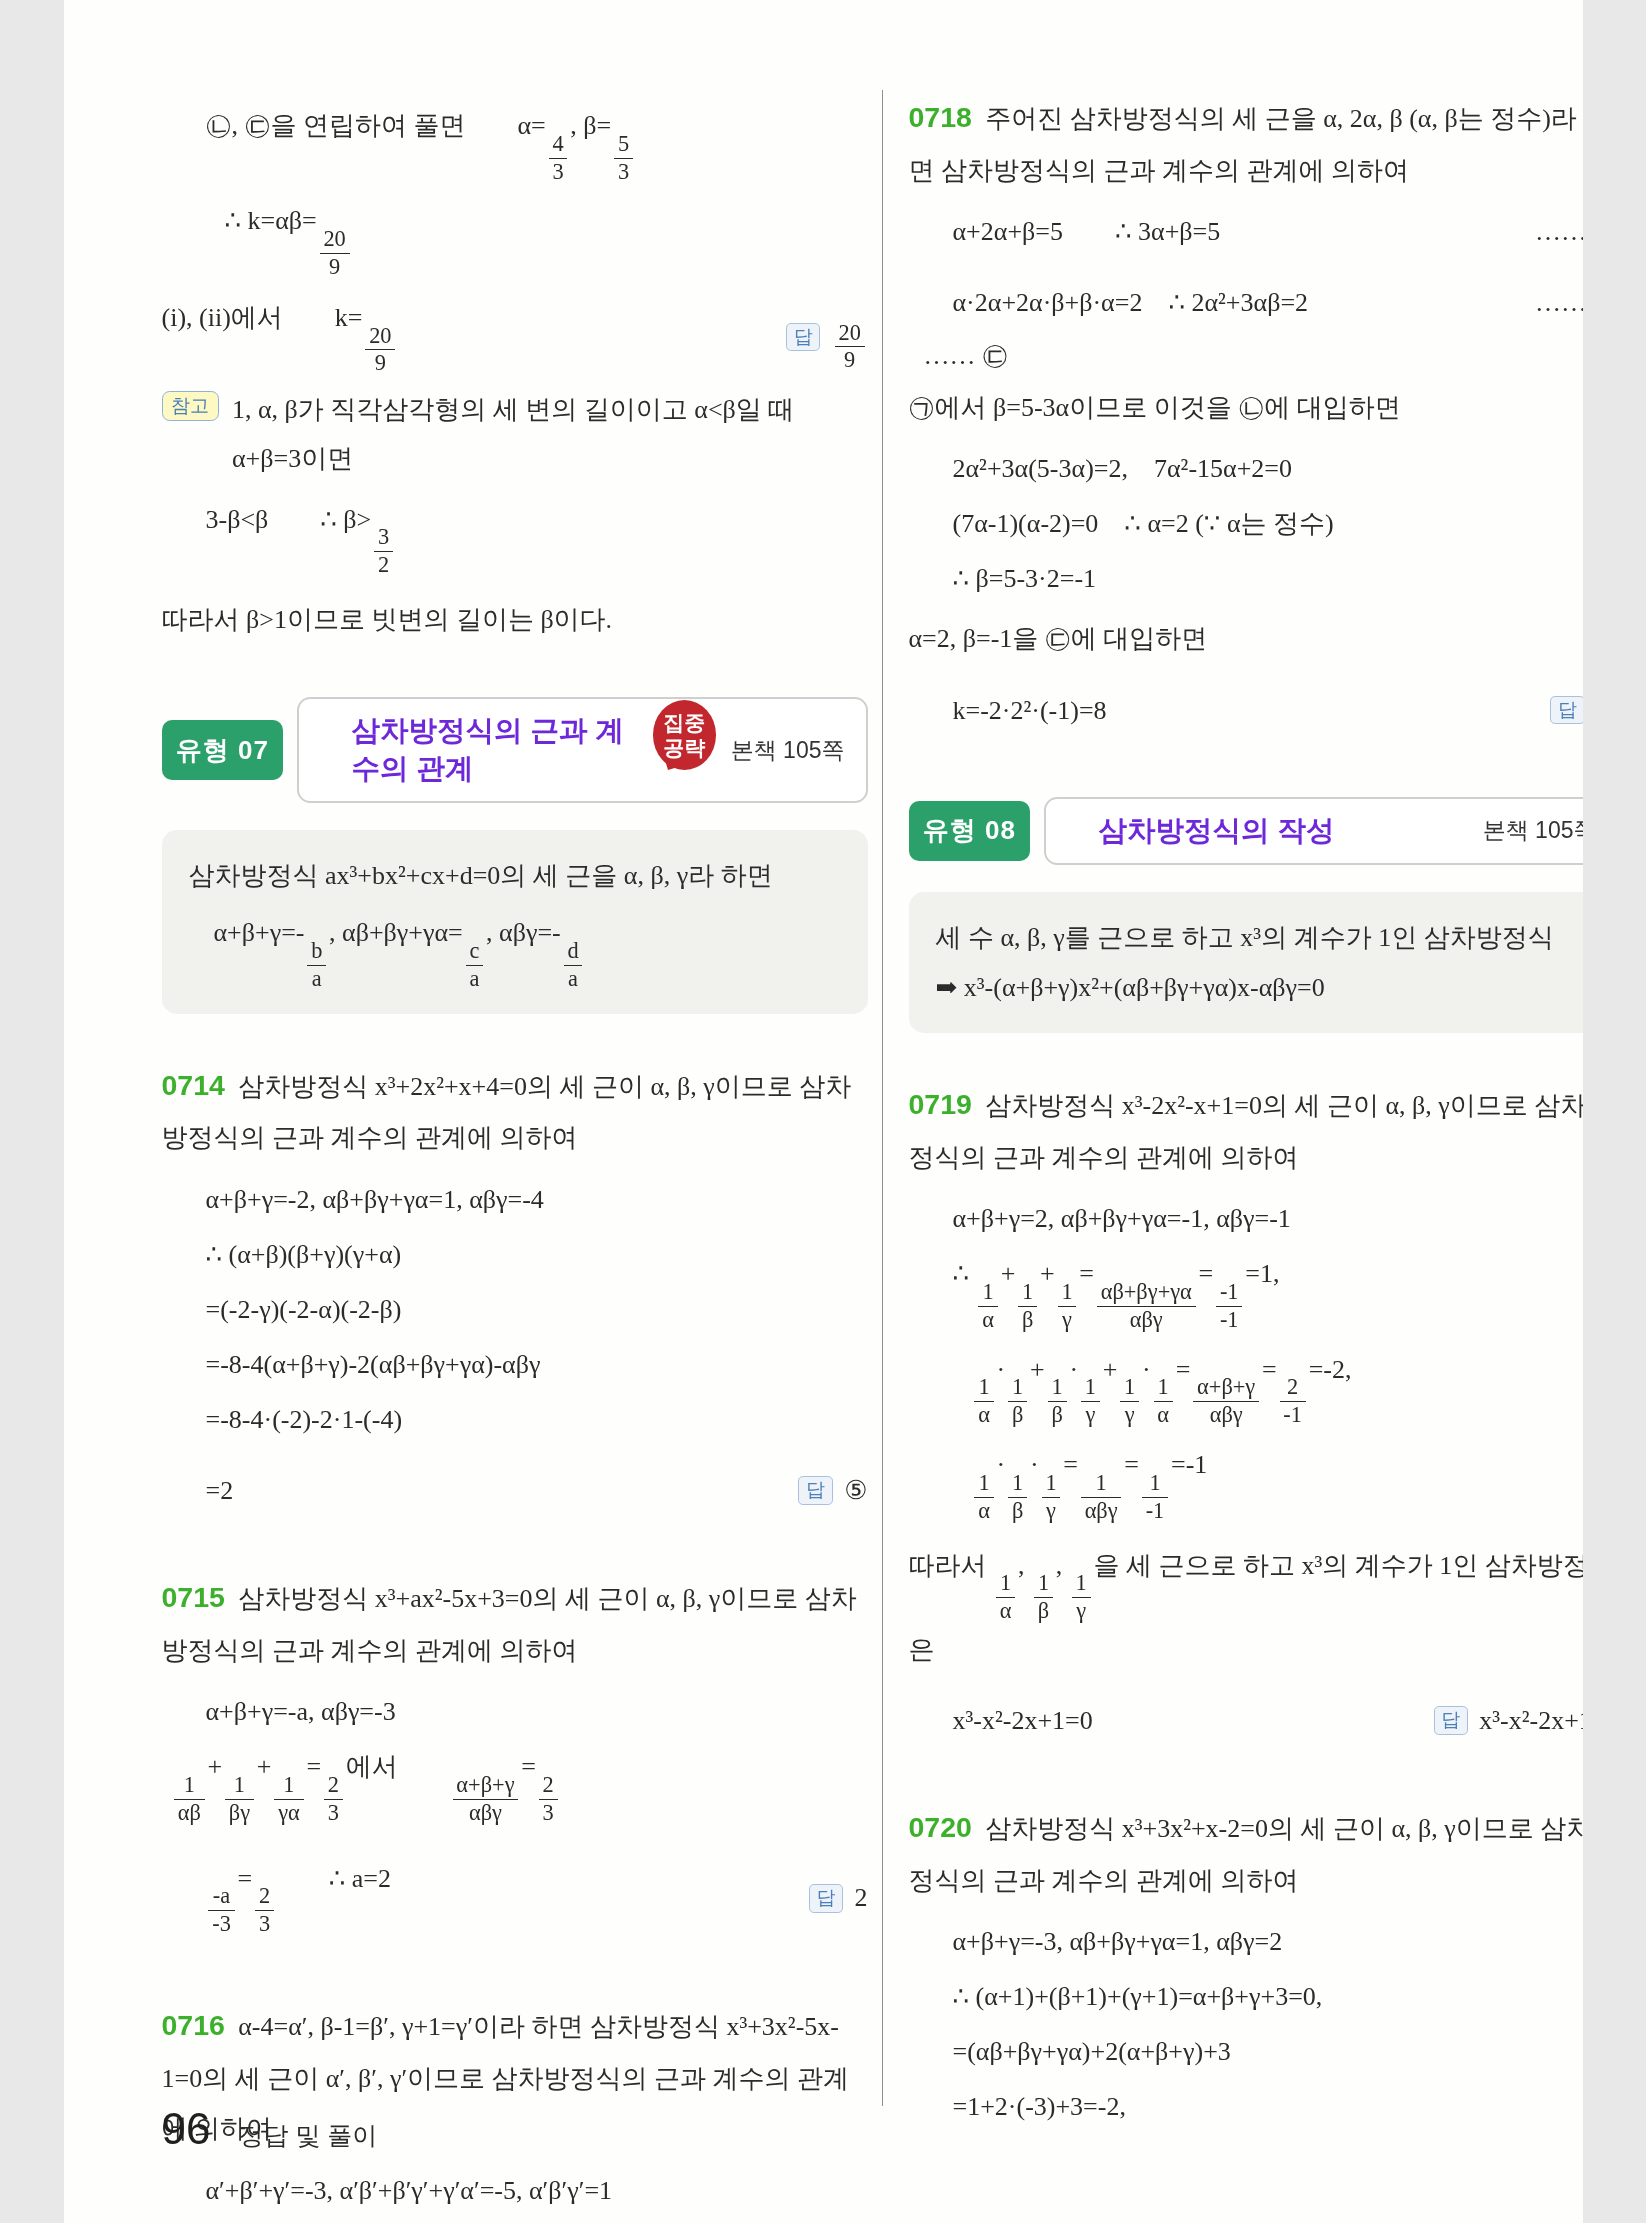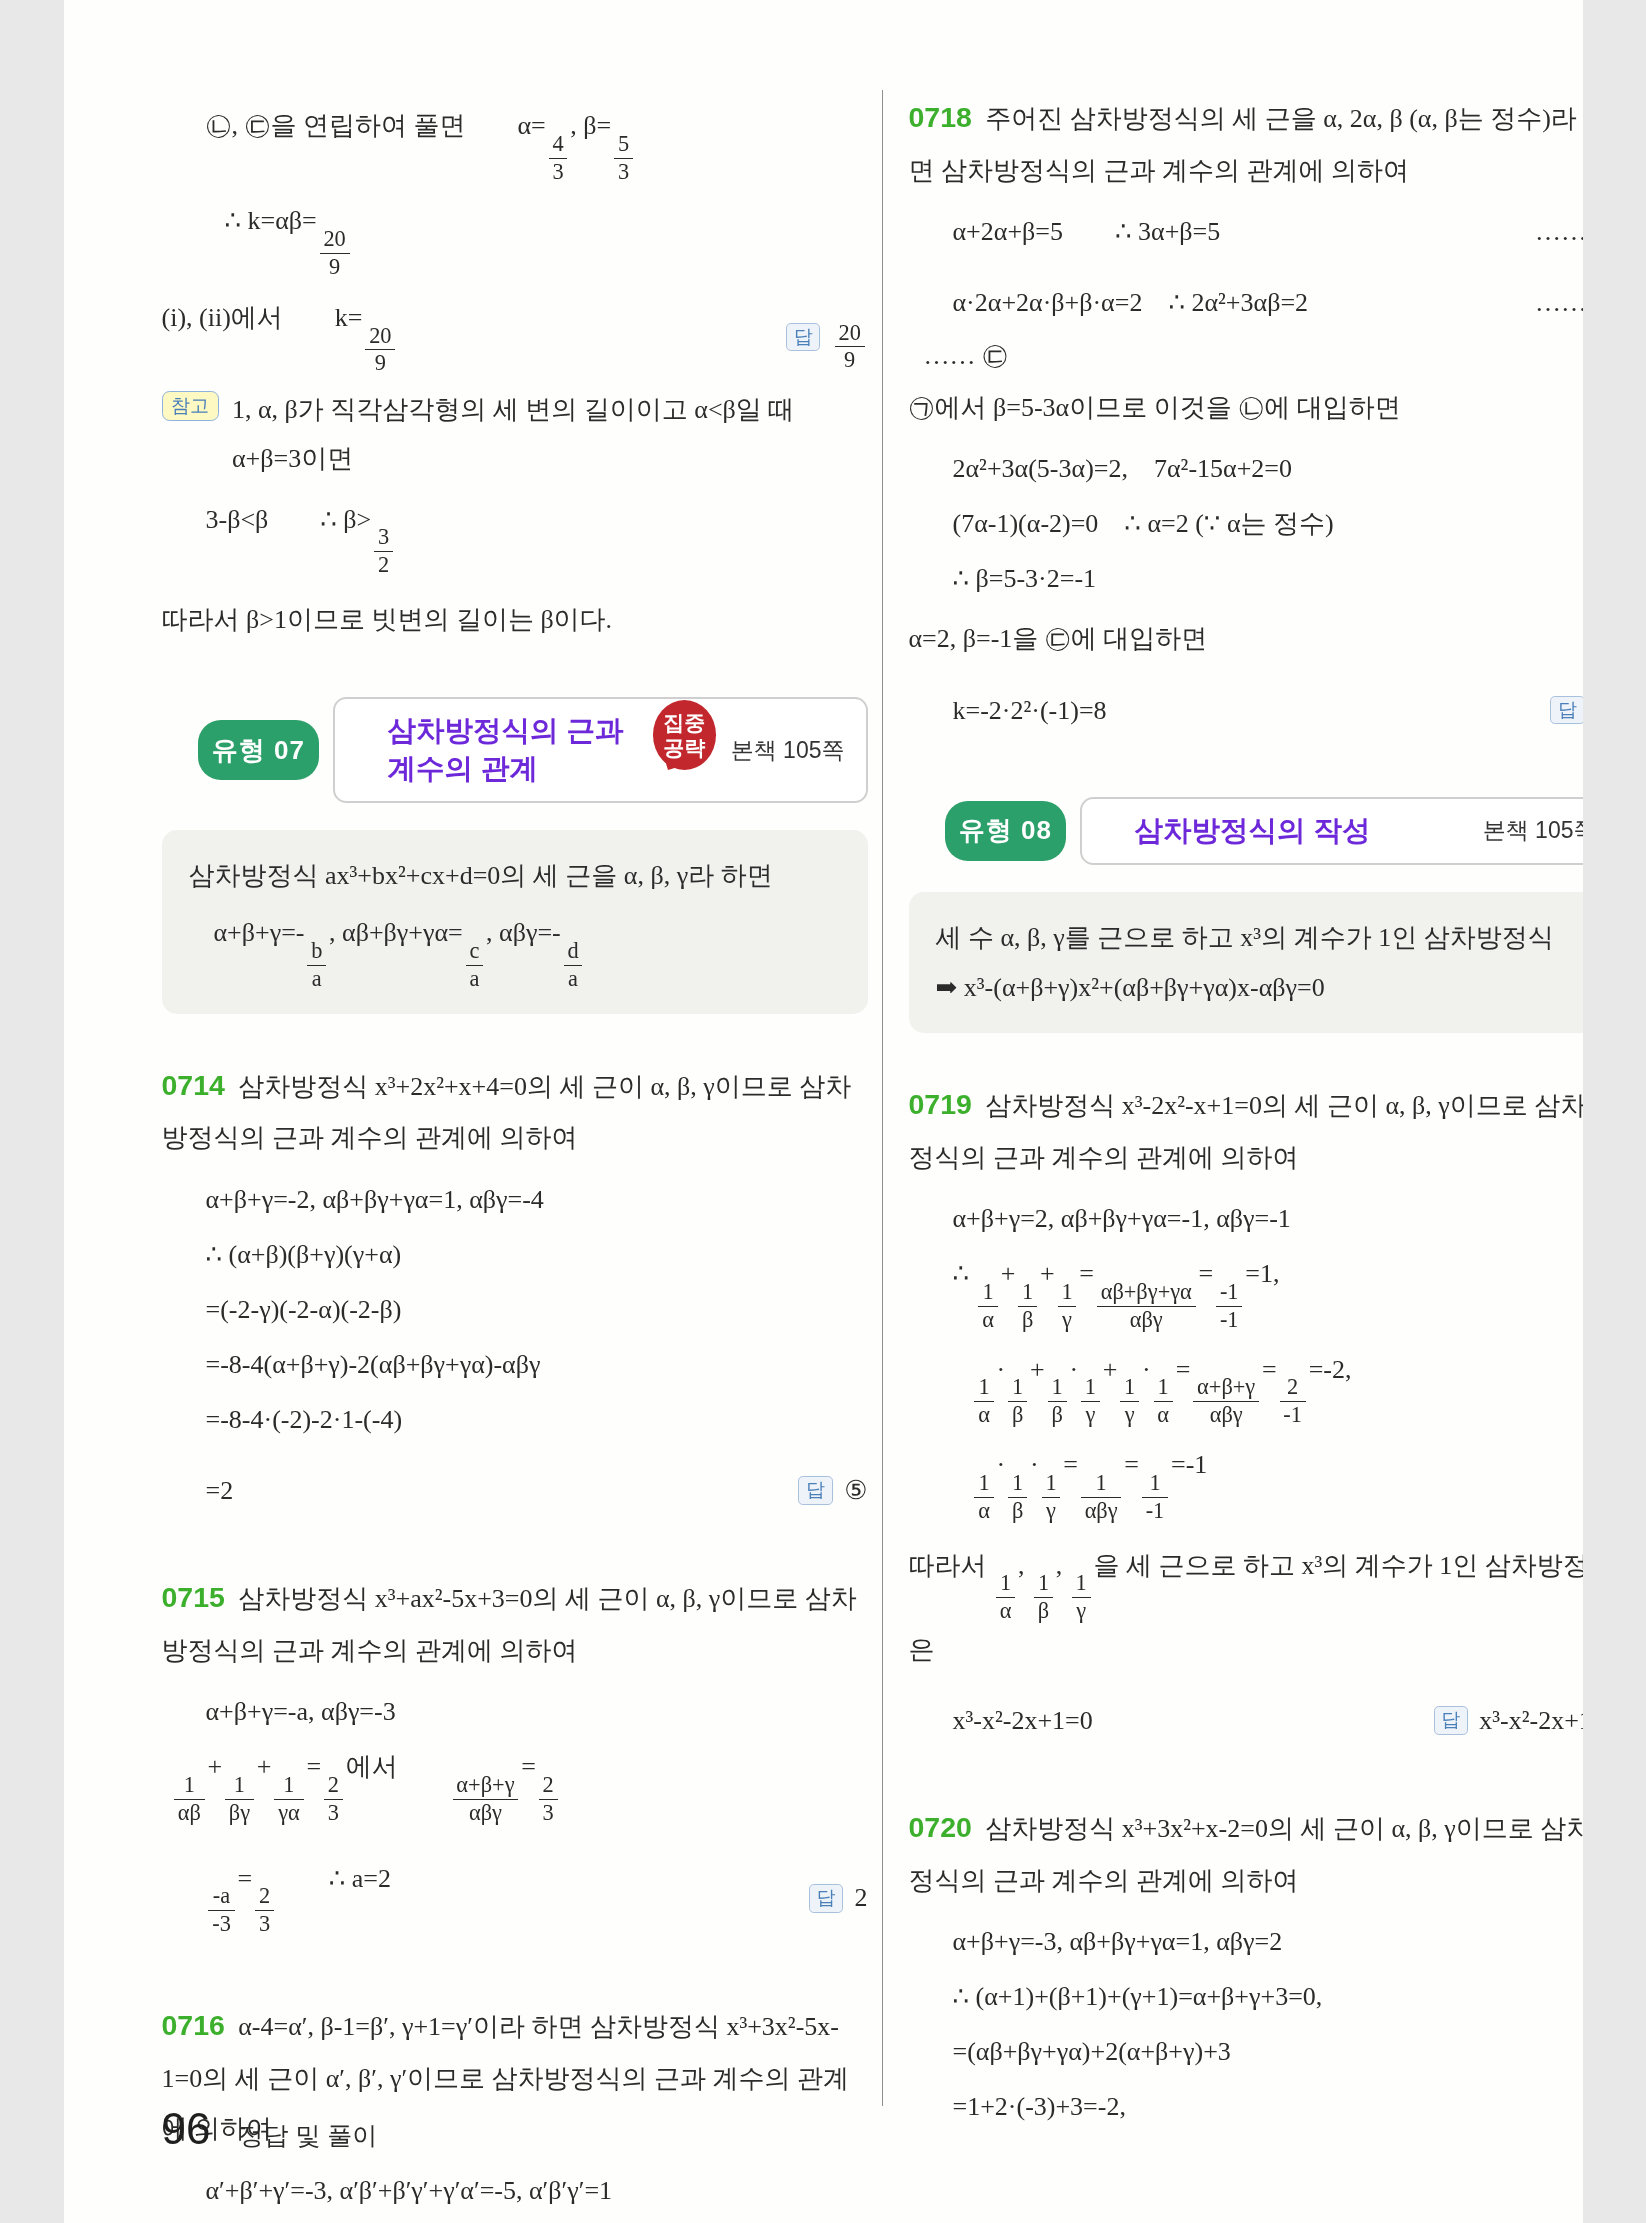--- a/index.html
+++ b/index.html
@@ -41,21 +41,21 @@
     flex:none; margin-top:5.7px;
     font-family:"Liberation Sans","DejaVu Sans",sans-serif;
     font-size:19px; color:#4a7fb8; border:1.9px solid #8fb2dd; border-radius:7.6px;
     padding:1px 8.6px; background:#fef9c3; line-height:1.4;
   }
 
   .sec-header { display:flex; align-items:center; gap:13.3px; margin:51px 0 0; }
   .sec-badge {
     flex:none; background:#2ca06a; color:#fff; font-weight:700; font-size:26px;
     font-family:"Liberation Sans","DejaVu Sans",sans-serif;
-    padding:12.4px 14.3px; border-radius:23px; letter-spacing:1px;margin-left:36px;
+    padding:12.4px 14.3px; border-radius:10px; letter-spacing:1px;
   }
   .sec-box {
     flex:1; border:2.9px solid #cfcfcf; border-radius:13.3px; padding:13.3px 21px;
     display:flex; align-items:center; gap:15px; background:#fff;
   }
   .sec-title {
     flex:1; font-family:Liberation Sans, sans-serif;
     font-weight:700; font-size:28.5px; color:#6d28d9;margin-left:32px;
   }
   .focus {

